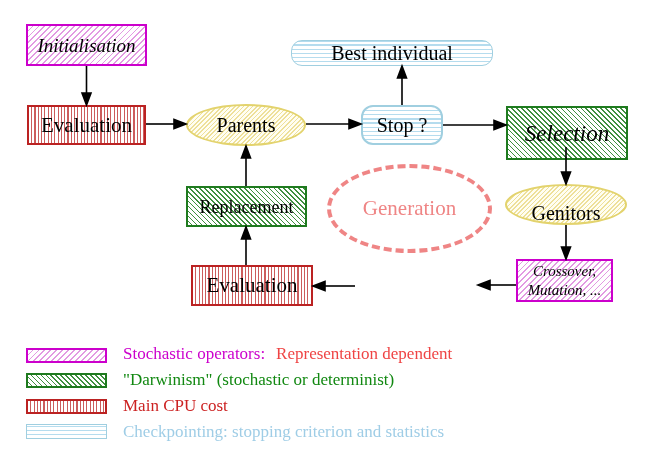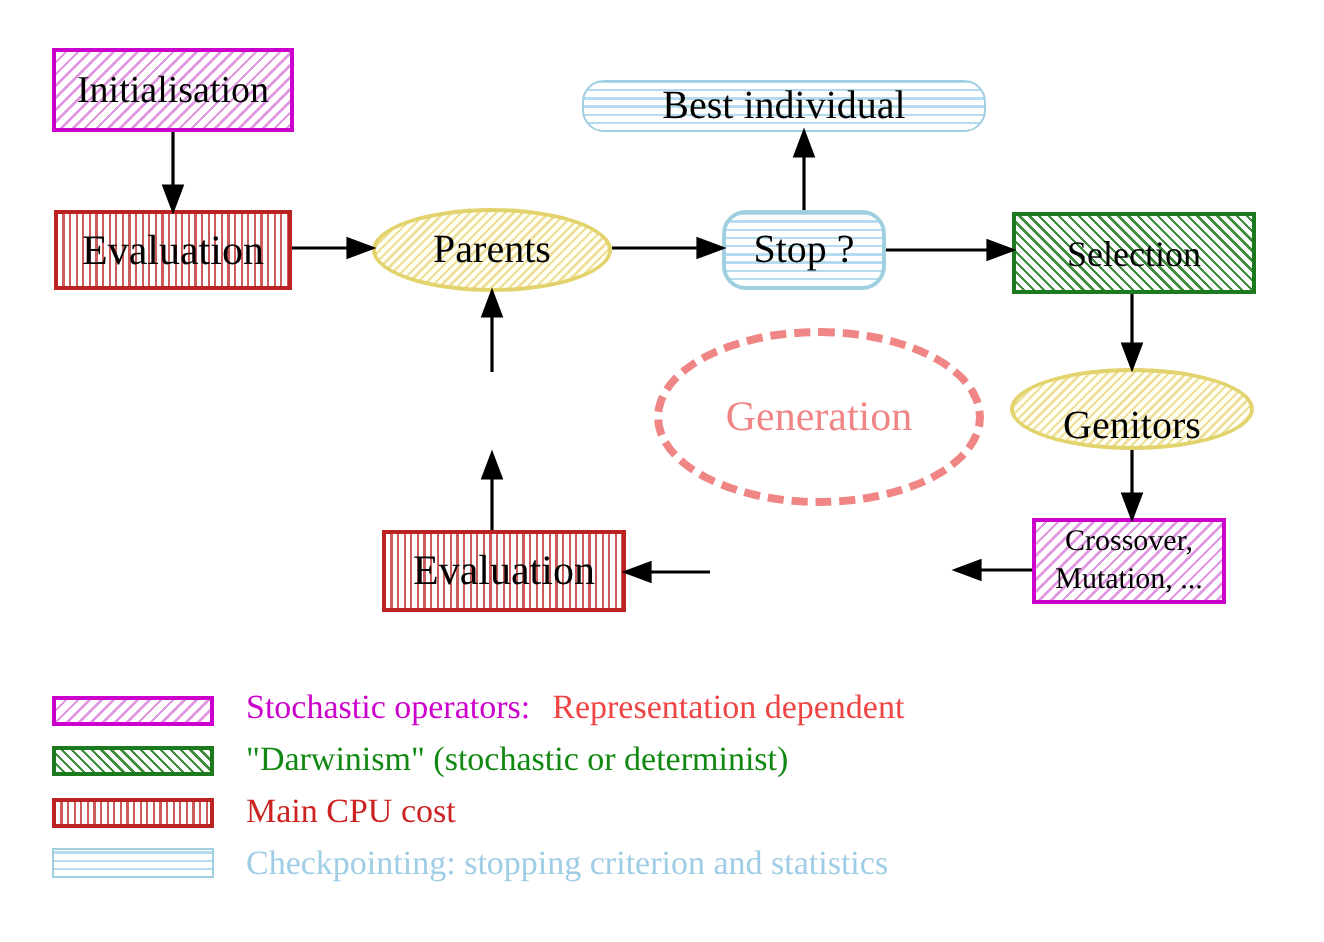--- a/index.html
+++ b/index.html
@@ -8,20 +8,21 @@
     font-family:"Liberation Serif","DejaVu Serif",serif;
   }
   .node{
     position:absolute;box-sizing:border-box;display:flex;align-items:center;justify-content:center;
     color:#000;text-align:center;line-height:1;white-space:nowrap;
   }
   
   .hatch-magenta{
     border:2px solid #cc00cc;
     background:repeating-linear-gradient(135deg,#ffffff 0px,#ffffff 2.9px,#e29ae2 2.9px,#e29ae2 4.2px);
+    font-style:italic;
   }
   .hatch-green{
     border:2px solid #1e7a1e;
     background:repeating-linear-gradient(45deg,#ffffff 0px,#ffffff 2.3px,#3f8f3f 2.3px,#3f8f3f 3.5px);
   }
   .stripe-red{
     border:2px solid #bb2222;
     background:repeating-linear-gradient(90deg,#ffffff 0px,#ffffff 2.2px,#cc5c5c 2.2px,#cc5c5c 3.3px);
   }
   .stripe-cyan{
@@ -31,21 +32,21 @@
   .hatch-yellow{
     border:2px solid #e3d36d;border-radius:50%;
     background:repeating-linear-gradient(135deg,#fffef2 0px,#fffef2 1.9px,#eee09a 1.9px,#eee09a 3.1px);
   }
   
   .n-init{left:26px;top:24px;width:121px;height:42px;font-size:19px;}
   .n-eval1{left:27px;top:105px;width:119px;height:40px;font-size:21px;}
   .n-parents{left:186px;top:104px;width:120px;height:42px;font-size:20px;}
   .n-stop{left:361px;top:105px;width:82px;height:40px;font-size:20px;border-radius:12px;}
   .n-best{left:291px;top:40px;width:202px;height:26px;font-size:20px;border-width:1px;border-radius:11px;}
-  .n-selection{left:506px;top:106px;width:122px;height:41px;font-size:18px;}
+  .n-selection{left:506px;top:106px;width:122px;height:54px;font-size:23px;font-style:italic;}
   .n-genitors{left:505px;top:184px;width:122px;height:41px;font-size:20px;align-items:flex-end;}
   .n-crossover{left:516px;top:259px;width:97px;height:43px;font-size:15px;flex-direction:column;line-height:1.25;}
   .n-offspring{left:355px;top:268px;width:123px;height:40px;font-size:20px;}
   .n-eval2{left:191px;top:265px;width:122px;height:41px;font-size:21px;}
   .n-replacement{left:186px;top:186px;width:121px;height:41px;font-size:18px;}
   .n-generation{
     left:327px;top:164px;width:165px;height:89px;font-size:21px;
     border:4px dashed #ef8585;border-radius:50%;color:#ef8585;background:transparent;
   }
   
@@ -99,20 +100,23 @@
   <div class="node hatch-magenta n-crossover">
     <span>Crossover,</span>
     <span>Mutation, ...</span>
   </div>
 
 
   <div class="node stripe-red n-eval2">
     <span>Evaluation</span>
   </div>
 
+  <div class="node hatch-green n-replacement">
+    <span>Replacement</span>
+  </div>
 
   <div class="node n-generation">
     <span>Generation</span>
   </div>
 
   <svg id="arrows" viewBox="0 0 662 471" xmlns="http://www.w3.org/2000/svg">
     <g stroke="#000" stroke-width="1.6" fill="#000">
 
       <line x1="86.5" y1="66" x2="86.5" y2="93"></line>
       <polygon points="86.5,105 82,93 91,93"></polygon>

